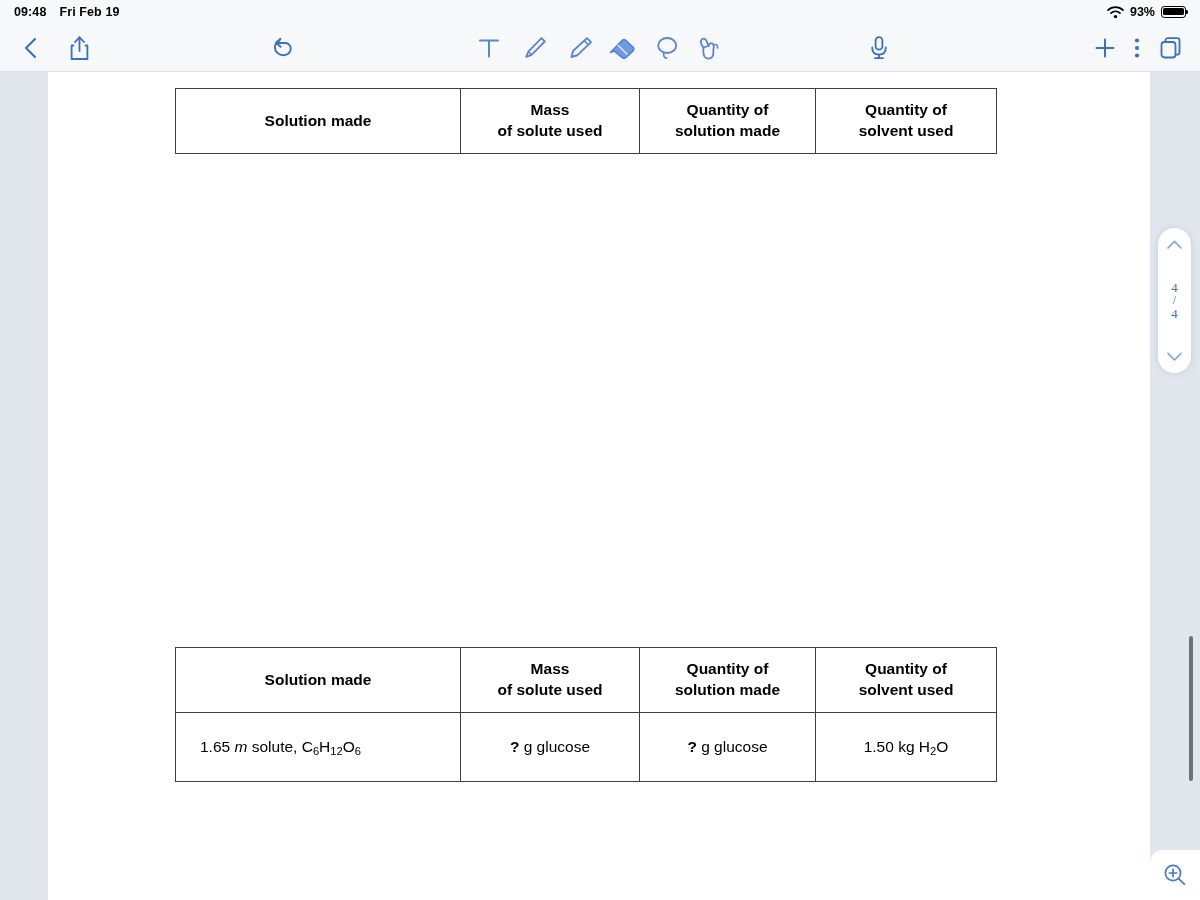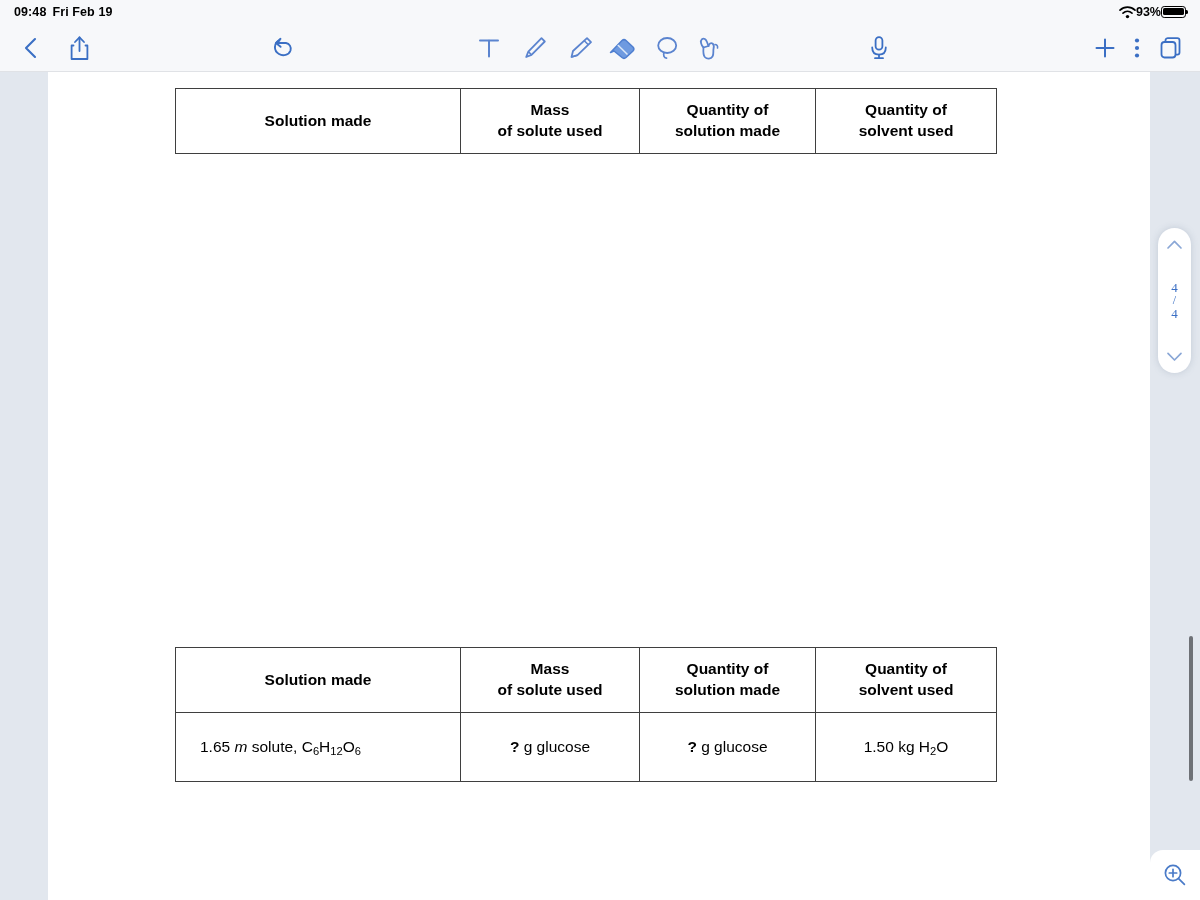--- a/index.html
+++ b/index.html
@@ -31,37 +31,38 @@
     background: #f7f8fa;
     display: flex;
     align-items: center;
     justify-content: space-between;
     padding: 0 14px;
     box-sizing: border-box;
   }
   .status-left {
     display: flex;
     align-items: center;
-    gap: 6px;
+    gap: 13px;
   }
   .status-time {
     font-size: 12.5px;
     font-weight: bold;
     color: #000000;
     letter-spacing: 0.1px;
   }
   .status-date {
     font-size: 12.5px;
     font-weight: bold;
     color: #000000;
     letter-spacing: 0.1px;
   }
   .status-right {
     display: flex;
     align-items: center;
+    gap: 6px;
   }
   .wifi-icon { display: block; }
   .battery-pct {
     font-size: 12.5px;
     font-weight: bold;
     color: #000000;
   }
   .battery-icon {
     position: relative;
     width: 25px;

